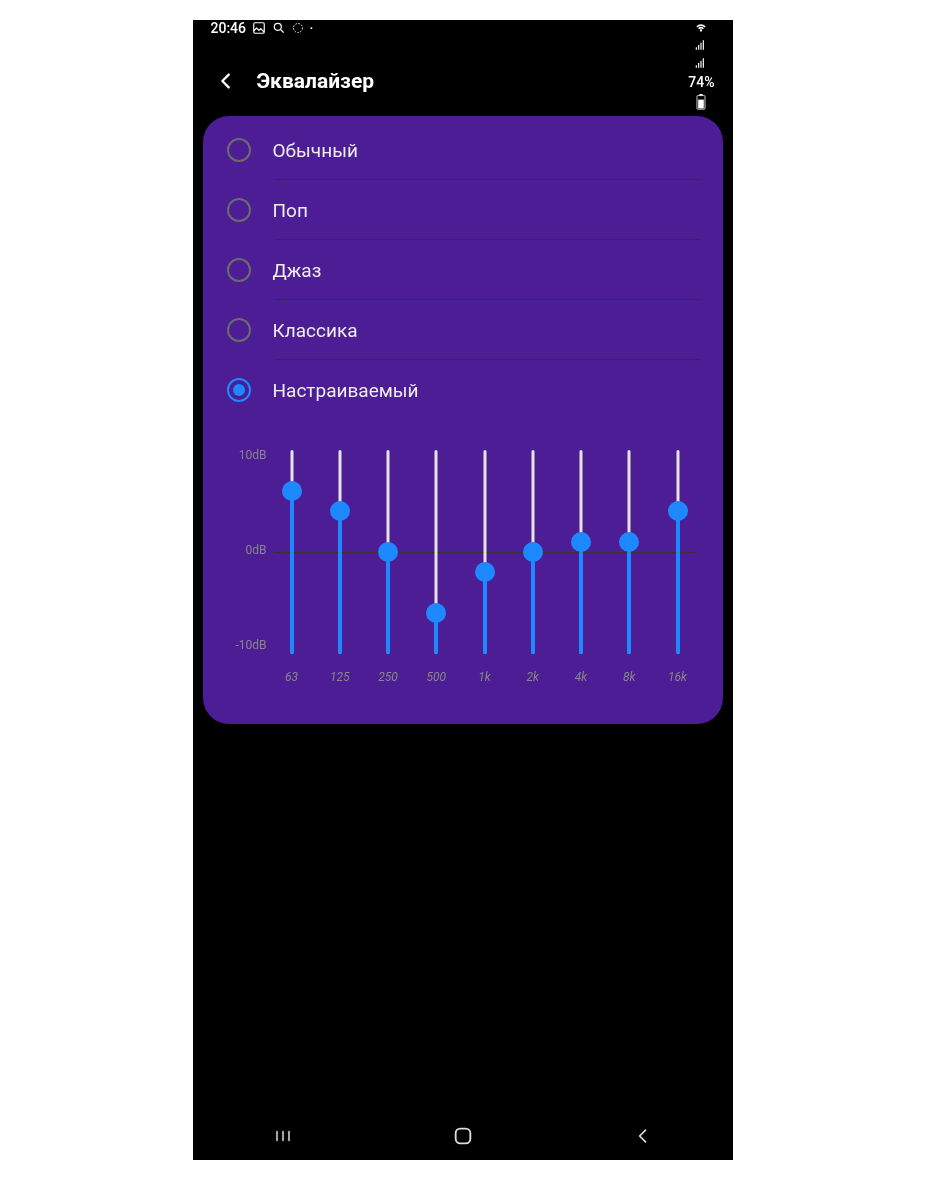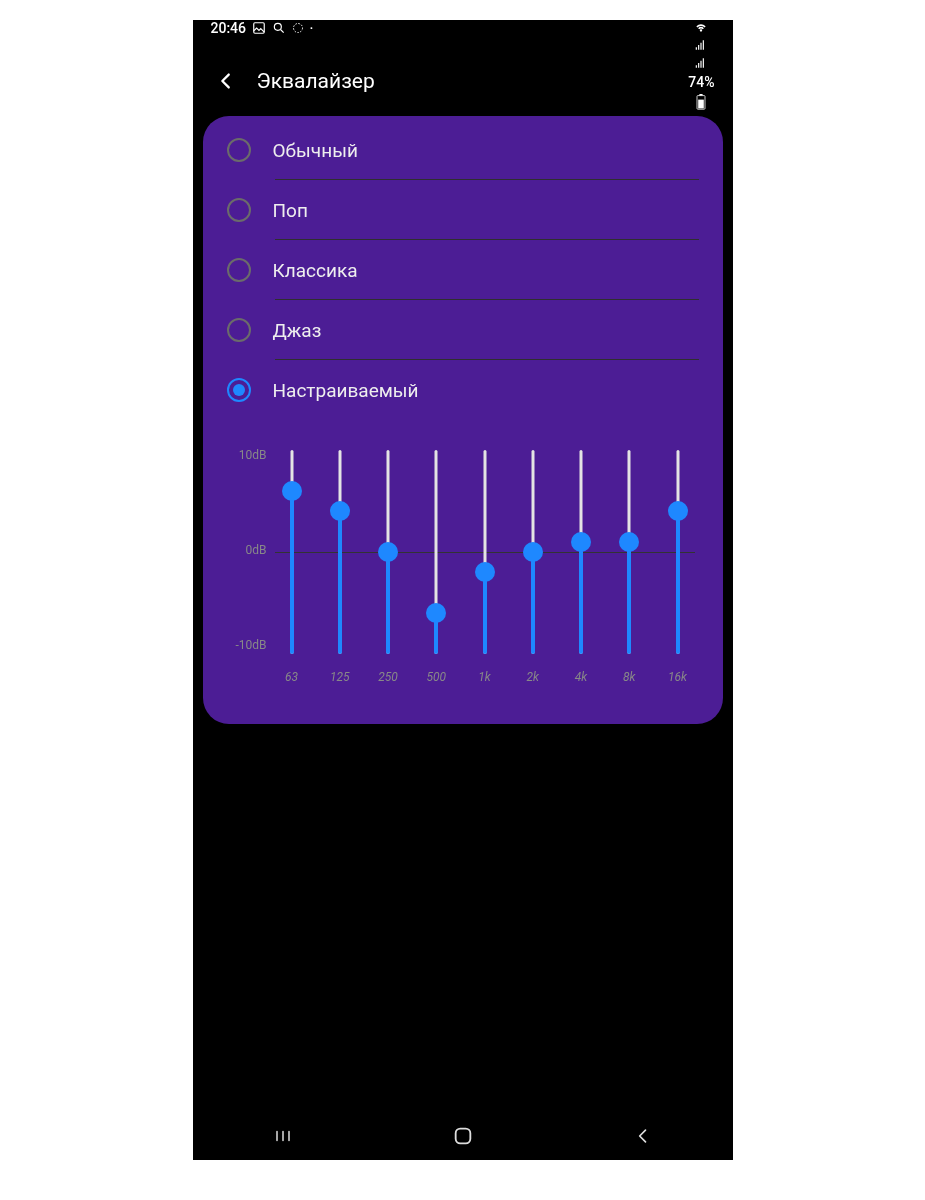--- a/index.html
+++ b/index.html
@@ -37,21 +37,21 @@
     align-items: center;
     gap: 18px;
     padding: 14px 20px 22px 20px;
     color: #fff;
   }
   .back-btn {
     width: 26px; height: 26px;
     display: flex; align-items: center; justify-content: center;
     color: #fff;
   }
-  .title { font-size: 21px; font-weight: 400; }
+  .title { font-size: 21px; font-weight: 700; }
   .panel {
     background: #4c1d95;
     border-radius: 26px;
     margin: 0 10px;
     padding: 4px 0 40px 0;
   }
   .preset-row {
     display: flex;
     align-items: center;
     gap: 22px;
@@ -239,25 +239,25 @@
         <div class="preset-row">
           <div class="radio"></div>
           <div class="preset-label">Обычный</div>
         </div>
         <div class="preset-row">
           <div class="radio"></div>
           <div class="preset-label">Поп</div>
         </div>
         <div class="preset-row">
           <div class="radio"></div>
+          <div class="preset-label">Джаз</div>
+        </div>
+        <div class="preset-row">
+          <div class="radio"></div>
           <div class="preset-label">Классика</div>
-        </div>
-        <div class="preset-row">
-          <div class="radio"></div>
-          <div class="preset-label">Джаз</div>
         </div>
         <div class="preset-row">
           <div class="radio selected"></div>
           <div class="preset-label">Настраиваемый</div>
         </div>
       </div>
 
     <div class="eq-area">
       <div class="y-axis">
         <span>10dB</span>

